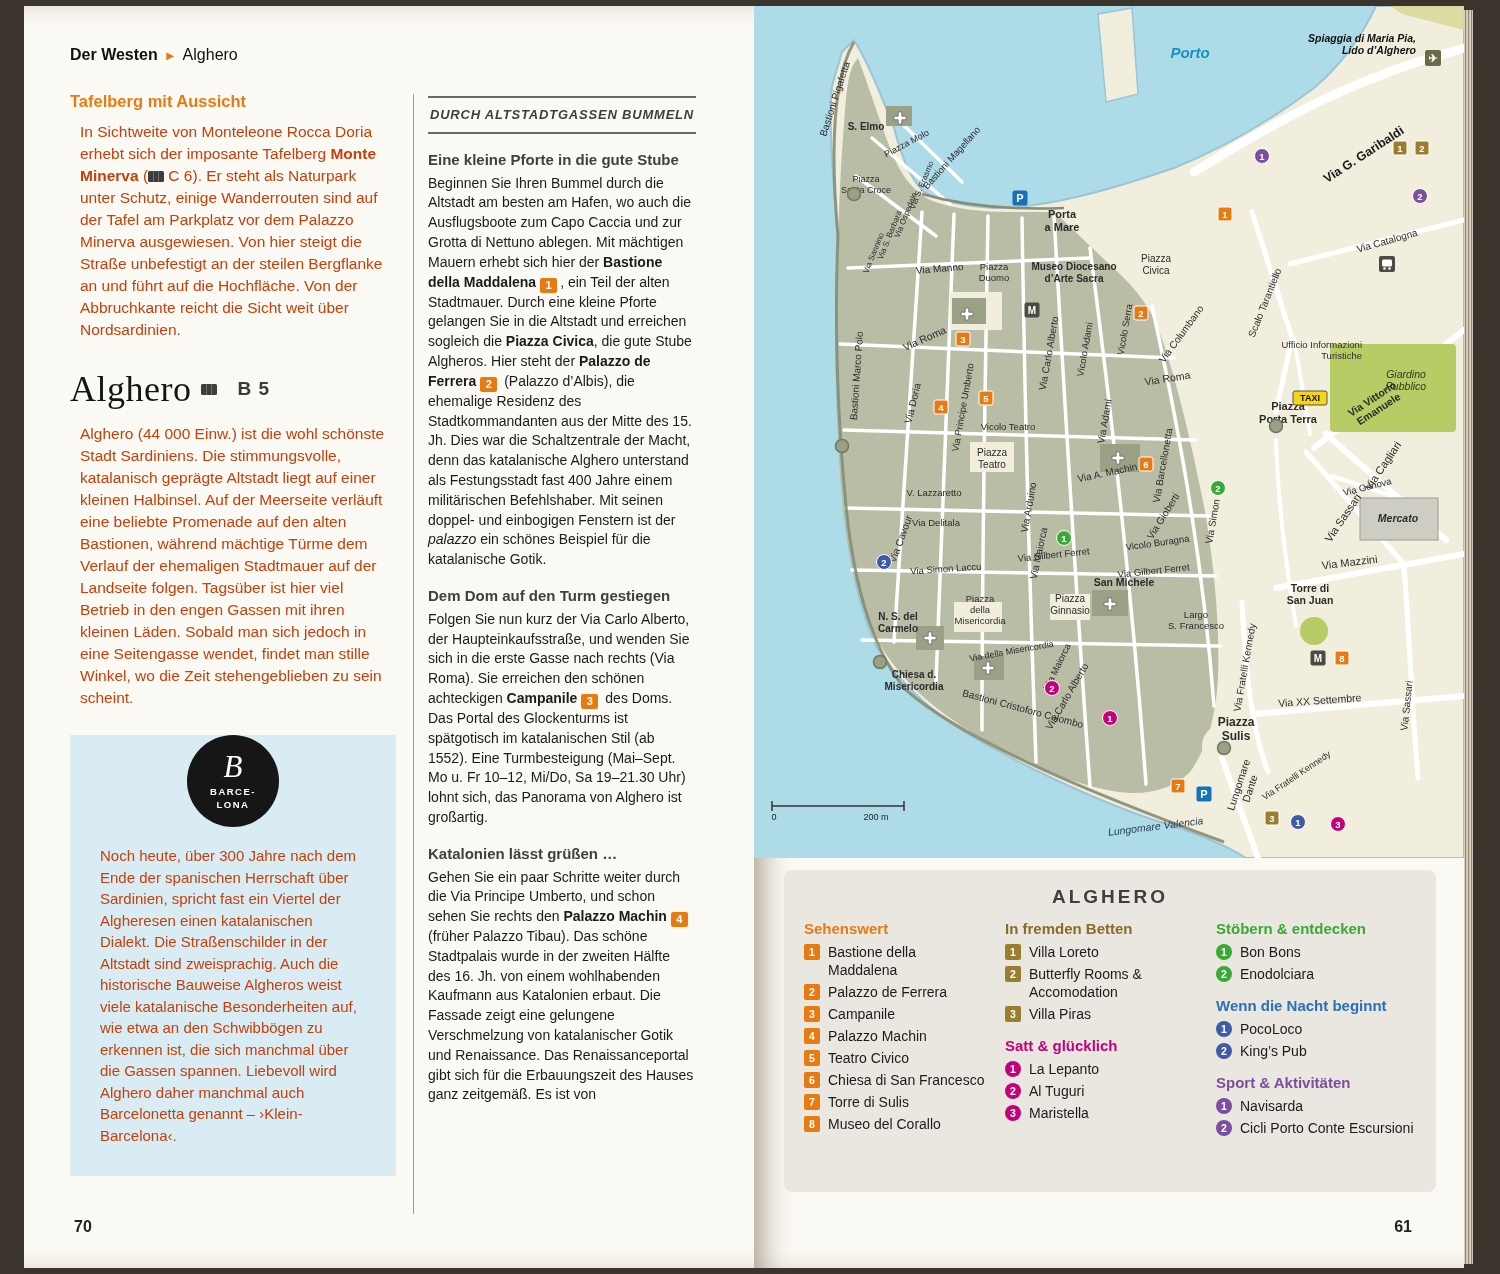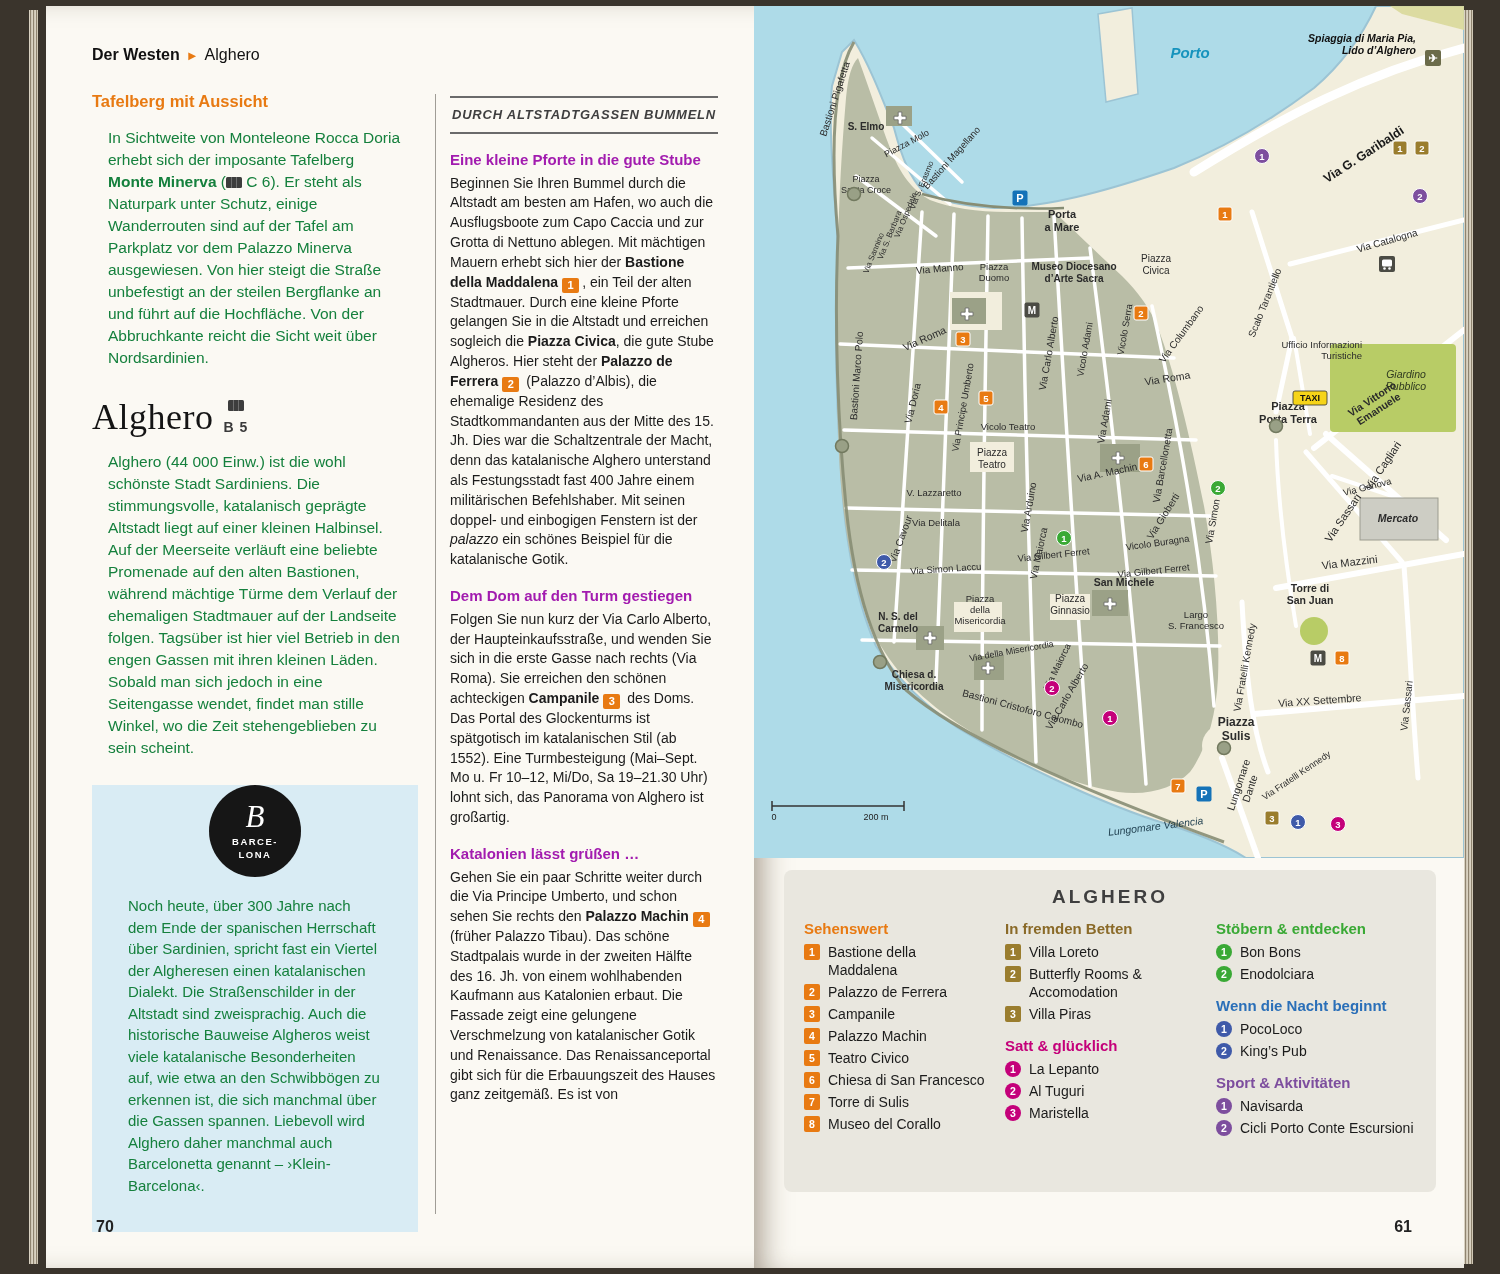--- a/index.html
+++ b/index.html
@@ -2,43 +2,43 @@
 <html lang="de"><head>
 <meta charset="utf-8">
 <style>
   html,body{margin:0;padding:0;background:#2e2922;}
   .stage{position:relative;width:1500px;height:1274px;background:#3a342c;overflow:hidden;
          font-family:"Liberation Sans",sans-serif;}
   .stage::before,.stage::after{content:"";position:absolute;top:10px;bottom:10px;width:9px;
      background:repeating-linear-gradient(90deg,#d9d2c2 0 1px,#8f8470 1px 2px,#cfc7b5 2px 3px);}
   .stage::before{left:29px}.stage::after{left:1464px}
   .page{position:absolute;top:6px;height:1262px;background:#fbf9f3;}
-  .page.left{left:46px;width:824px;box-shadow:inset -20px 0 30px -14px rgba(70,50,25,.5);}
+  .page.left{left:24px;width:824px;box-shadow:inset -20px 0 30px -14px rgba(70,50,25,.5);}
   .page.right{left:754px;width:710px;box-shadow:inset 20px 0 30px -14px rgba(70,50,25,.5);overflow:hidden;}
   .lp-header{position:absolute;left:46px;top:40px;font-size:16px;color:#111;}
   .lp-header .sec{font-weight:bold;}
   .lp-header .arrow{color:#e87a12;margin:0 6px;font-size:13px;}
   .vrule{position:absolute;left:389px;top:88px;bottom:54px;width:1px;background:#a09d96;}
   .col1{position:absolute;left:46px;top:86px;width:326px;}
   .col2{position:absolute;left:404px;top:86px;width:268px;font-size:14px;line-height:19.8px;color:#1b1b1b;}
   h3.orange{color:#e87a12;font-size:16.5px;font-weight:bold;margin:0 0 5px;}
-  .col1 p{font-size:15.5px;line-height:22px;margin:16px;color:#15803d;hyphens:auto;}
+  .col1 p{font-size:15.5px;line-height:22px;margin:10px;color:#c2410c;hyphens:auto;}
   .alghero-row{margin:30px 0 16px;display:flex;align-items:center;gap:10px;}
   .alghero-title{font-family:"Liberation Serif",serif;font-size:36px;font-weight:400;color:#141414;letter-spacing:.5px;line-height:1;}
-  .map-ref{font-size:14px;font-weight:bold;color:#3a3a3a;display:flex;gap:8px;align-items:center;letter-spacing:1px;flex-direction:column;}
+  .map-ref{font-size:19px;font-weight:bold;color:#3a3a3a;display:flex;gap:20px;align-items:center;letter-spacing:1px;}
   .intro{font-weight:normal;}
   .infobox{margin-top:26px;background:#d9ecf4;padding:0 20px 20px;width:326px;box-sizing:border-box;}
   .badge{width:92px;height:92px;border-radius:50%;background:#161616;margin:16px auto 18px;
          display:flex;flex-direction:column;align-items:center;justify-content:center;color:#fff;}
   .badge .b{font-family:"Liberation Serif",serif;font-style:italic;font-size:31px;line-height:1;}
   .badge .l{font-size:9.5px;letter-spacing:1.5px;font-weight:bold;margin-top:4px;line-height:1.3;text-align:center;}
   .infobox p{font-size:15px;line-height:21.5px;}
   .stencil{border-top:2px solid #6a6a6a;border-bottom:2px solid #6a6a6a;padding:7px 0;text-align:center;
            font-weight:bold;letter-spacing:.8px;font-size:13px;color:#3f3f3f;white-space:nowrap;margin:4px 0 14px;font-style:italic;}
-  .col2 h4{color:#a21caf;font-size:15px;margin:16px 0 4px;font-weight:bold;}
+  .col2 h4{color:#404040;font-size:15px;margin:16px 0 4px;font-weight:bold;}
   .col2 p{margin:0;hyphens:auto;}
   .col2 .small{font-size:12.5px;line-height:16.5px;margin-top:10px;}
   .inmark{display:inline-block;min-width:15px;height:15px;padding:0 1px;background:#e87a12;color:#fff;
           font-weight:bold;font-size:11px;line-height:15px;text-align:center;border-radius:2px;
           vertical-align:-2px;margin:0 3px 0 4px;}
   .mapicon{display:inline-block;width:16px;height:11px;border-radius:1.5px;vertical-align:-1px;
      background:linear-gradient(90deg,#3d3d3d 0 30%,#6f6f6f 30% 36%,#3d3d3d 36% 62%,#6f6f6f 62% 68%,#3d3d3d 68% 100%);}
   .pagenum{position:absolute;bottom:32px;font-size:16px;font-weight:bold;color:#222;}
   .page.left .pagenum{left:50px}.page.right .pagenum{right:52px}
   .maparea{position:absolute;left:0;top:0;width:710px;height:852px;}

